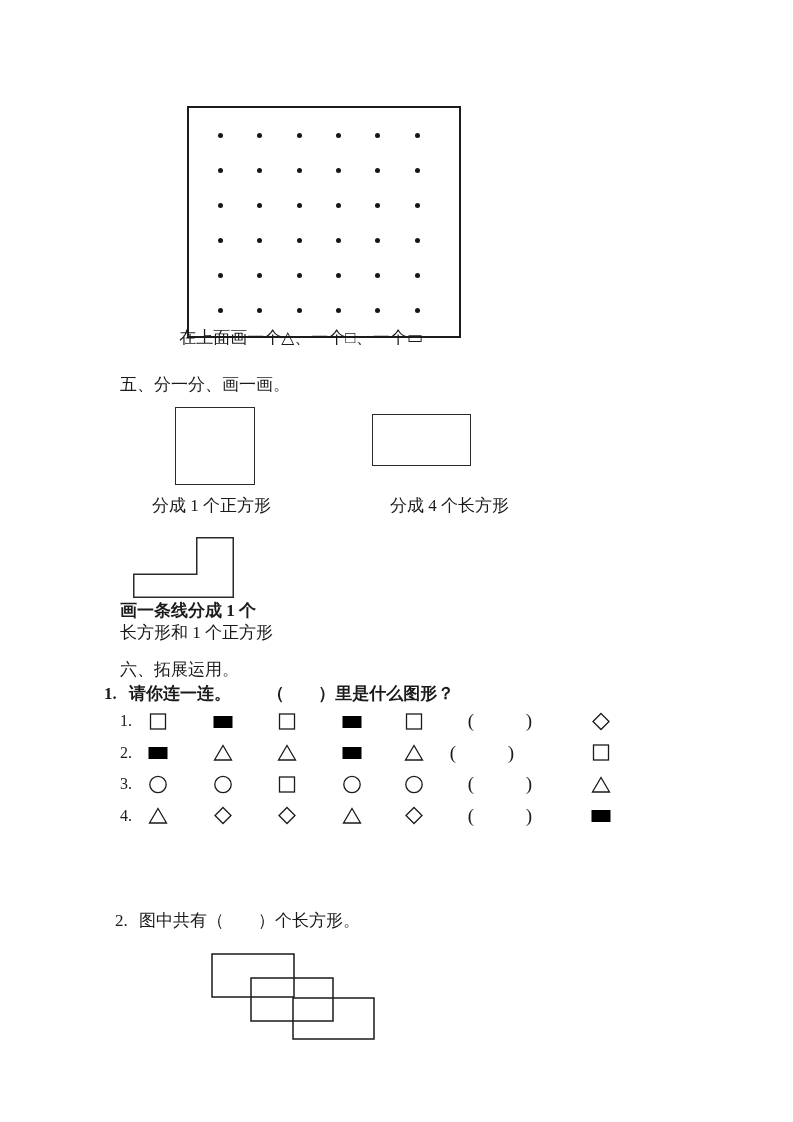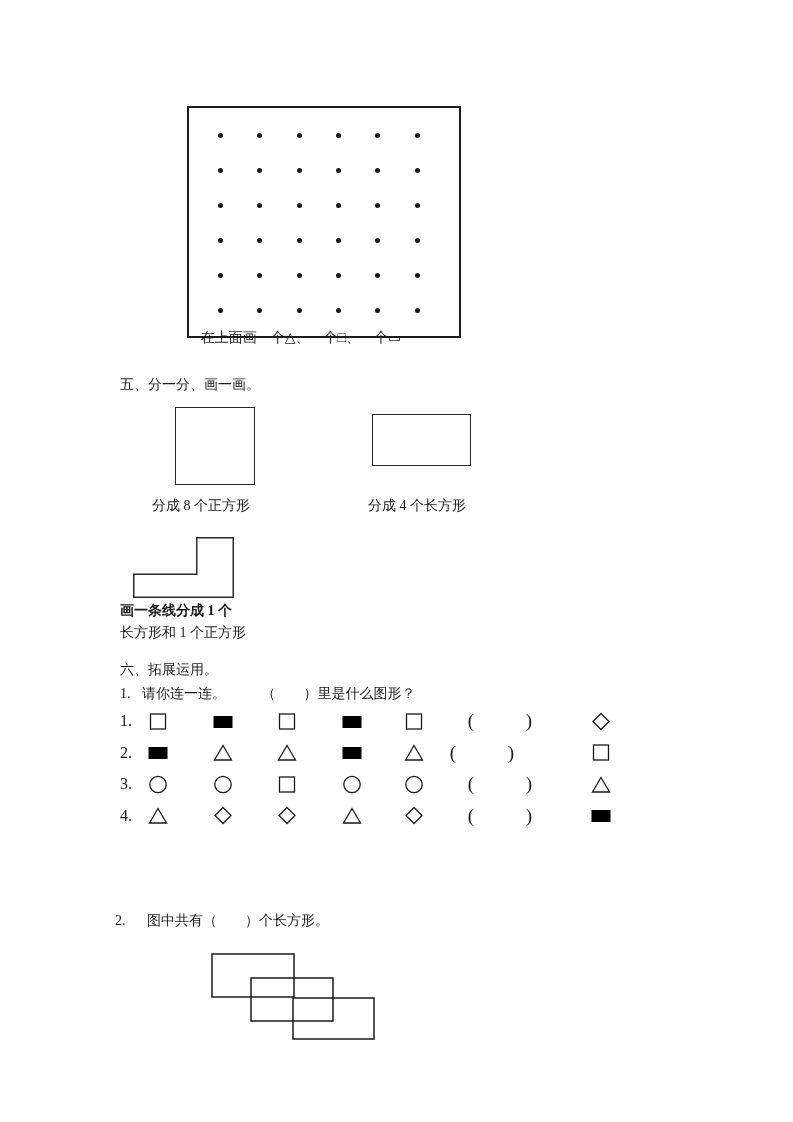--- a/index.html
+++ b/index.html
@@ -6,21 +6,21 @@
   .page{
     position:relative;
     width:793px;height:1122px;
     margin:0 auto;
     background:#ffffff;
     font-family:"Liberation Serif","DejaVu Serif",serif;
     color:#1a1a1a;
     overflow:hidden;
   }
   .abs{position:absolute;}
-  .txt{font-size:14px;line-height:22px;white-space:nowrap;}
+  .txt{font-size:17px;line-height:22px;white-space:nowrap;}
   .bold{font-weight:normal;}
 
   
   .dotgrid{
     left:187px;top:106px;width:236px;height:210px;
     border:2px solid #1c1c1c;
     display:grid;
     grid-template-columns:repeat(6,1fr);
     grid-template-rows:repeat(6,1fr);
     place-items:center;
@@ -96,32 +96,32 @@
       <span class="dot"></span>
       <span class="dot"></span>
     </div>
   <div class="abs txt" style="left:151px;top:327px;width:300px;text-align:center;">在上面画一个△、一个□、一个▭</div>
 
   <div class="abs txt bold" style="left:120px;top:374px;">五、分一分、画一画。</div>
 
   <div class="abs box sq-box"></div>
   <div class="abs box rc-box"></div>
 
-  <div class="abs txt" style="left:152px;top:495px;">分成 8 个正方形</div>
-  <div class="abs txt" style="left:368px;top:495px;">分成 4 个长方形</div>
+  <div class="abs txt" style="left:152px;top:495px;">分成 1 个正方形</div>
+  <div class="abs txt" style="left:390px;top:495px;">分成 4 个长方形</div>
 
   <svg class="abs figure" style="left:133px;top:537px;" width="102" height="62" viewBox="0 0 102 62">
     <polygon fill="#ffffff" stroke="#2a2a2a" stroke-width="1.5" points="63.75,0.75 100.25,0.75 100.25,60.25 0.75,60.25 0.75,37.25 63.75,37.25"></polygon>
   </svg>
   <div class="abs txt" style="left:120px;top:600px;font-weight:bold;">画一条线分成 1 个</div>
   <div class="abs txt" style="left:120px;top:622px;">长方形和 1 个正方形</div>
 
   <div class="abs txt bold" style="left:120px;top:659px;text-align:center;">六、拓展运用。</div>
 
-  <div class="abs txt" style="left:120px;top:683px;">
+  <div class="abs txt" style="left:104px;top:683px;font-weight:bold;">
     <span>1.</span>
     <span style="margin-left:8px;">请你连一连。</span>
     <span style="margin-left:32px;">（　　）里是什么图形？</span>
   </div>
 
   <div class="abs match-rows">
       <div class="mrow" style="top: 6px;">
         <span class="cell num">1.</span>
         <span class="shape cell s1">
           <svg width="20" height="19" viewBox="0 0 20 19">
@@ -258,21 +258,21 @@
         <span class="shape cell ans">
           <svg width="20" height="19" viewBox="0 0 20 19">
             <rect x="0.5" y="4" width="19" height="12" fill="#000"></rect>
           </svg>
         </span>
       </div>
     </div>
 
   <div class="abs txt" style="left:115px;top:910px;">
     <span>2.</span>
-    <span style="margin-left:18px;">图中共有（　　）个长方形。</span>
+    <span style="margin-left:7px;">图中共有（　　）个长方形。</span>
   </div>
 
   <svg class="abs figure" style="left:211px;top:953px;" width="165" height="88" viewBox="0 0 165 88">
       <rect x="1" y="1" width="82" height="43" fill="none" stroke="#1a1a1a" stroke-width="1.5"></rect>
       <rect x="40" y="25" width="82" height="43" fill="none" stroke="#1a1a1a" stroke-width="1.5"></rect>
       <rect x="82" y="45" width="81" height="41" fill="none" stroke="#1a1a1a" stroke-width="1.5"></rect>
     </svg>
 
 </div>
 

